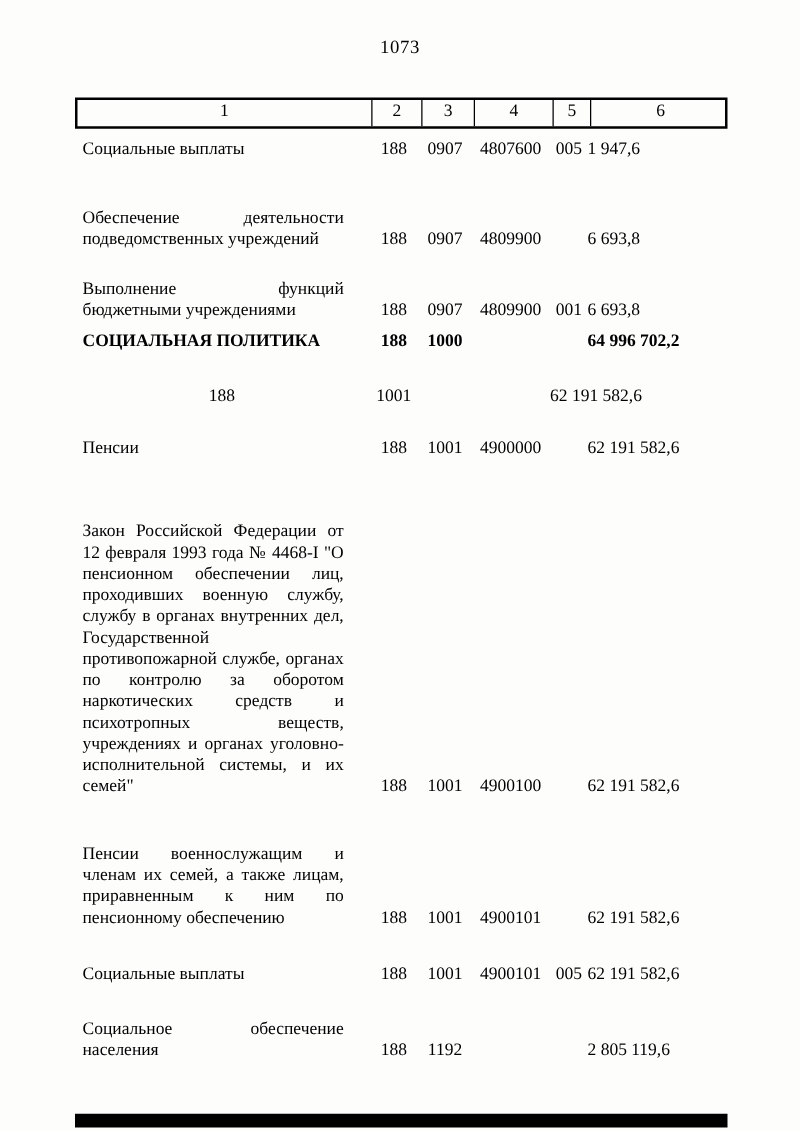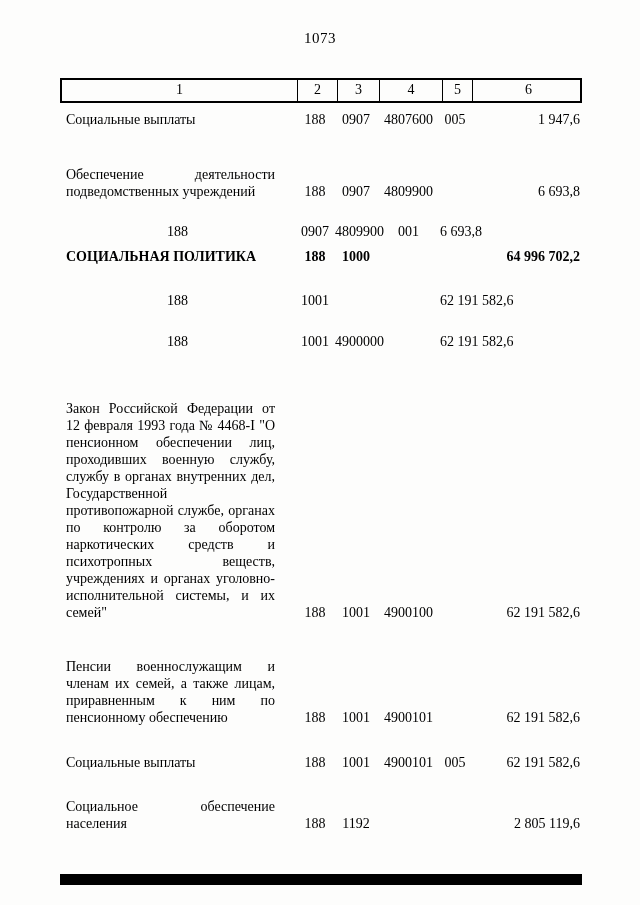--- a/index.html
+++ b/index.html
@@ -41,21 +41,21 @@
     align-items: end;
     font-size: 14px;
     line-height: 17px;
   }
   .c1 {
     padding-left: 6px;
     padding-right: 20px;
     text-align: justify;
   }
   .c2, .c3, .c4, .c5 { text-align: center; white-space: nowrap; }
-  .c6 { text-align: right; padding-right: 2px; white-space: nowrap; }
+  .c6 { text-align: left; padding-right: 2px; white-space: nowrap; }
   .bold-row { font-weight: bold; }
   .bottom-bar {
     margin-top: 42px;
     height: 11px;
     background: #000;
   }
 </style>
 </head>
 <body>
 
@@ -84,20 +84,21 @@
   <div class="row" style="margin-top:38px">
     <div class="c1">Обеспечение деятельности подведомственных учреждений</div>
     <div class="c2">188</div>
     <div class="c3">0907</div>
     <div class="c4">4809900</div>
     <div class="c5"></div>
     <div class="c6">6 693,8</div>
   </div>
 
   <div class="row" style="margin-top:23px">
+    <div class="c1">Выполнение функций бюджетными учреждениями</div>
     <div class="c2">188</div>
     <div class="c3">0907</div>
     <div class="c4">4809900</div>
     <div class="c5">001</div>
     <div class="c6">6 693,8</div>
   </div>
 
   <div class="row bold-row" style="margin-top:8px">
     <div class="c1">СОЦИАЛЬНАЯ ПОЛИТИКА</div>
     <div class="c2">188</div>
@@ -109,20 +110,21 @@
 
   <div class="row" style="margin-top:27px">
     <div class="c2">188</div>
     <div class="c3">1001</div>
     <div class="c4"></div>
     <div class="c5"></div>
     <div class="c6">62 191 582,6</div>
   </div>
 
   <div class="row" style="margin-top:24px">
+    <div class="c1">Пенсии</div>
     <div class="c2">188</div>
     <div class="c3">1001</div>
     <div class="c4">4900000</div>
     <div class="c5"></div>
     <div class="c6">62 191 582,6</div>
   </div>
 
   <div class="row" style="margin-top:50px">
     <div class="c1">Закон Российской Федерации от 12 февраля 1993 года № 4468-I "О пенсионном обеспечении лиц, проходивших военную службу, службу в органах внутренних дел, Государственной противопожарной службе, органах по контролю за оборотом наркотических средств и психотропных веществ, учреждениях и органах уголовно-исполнительной системы, и их семей"</div>
     <div class="c2">188</div>

